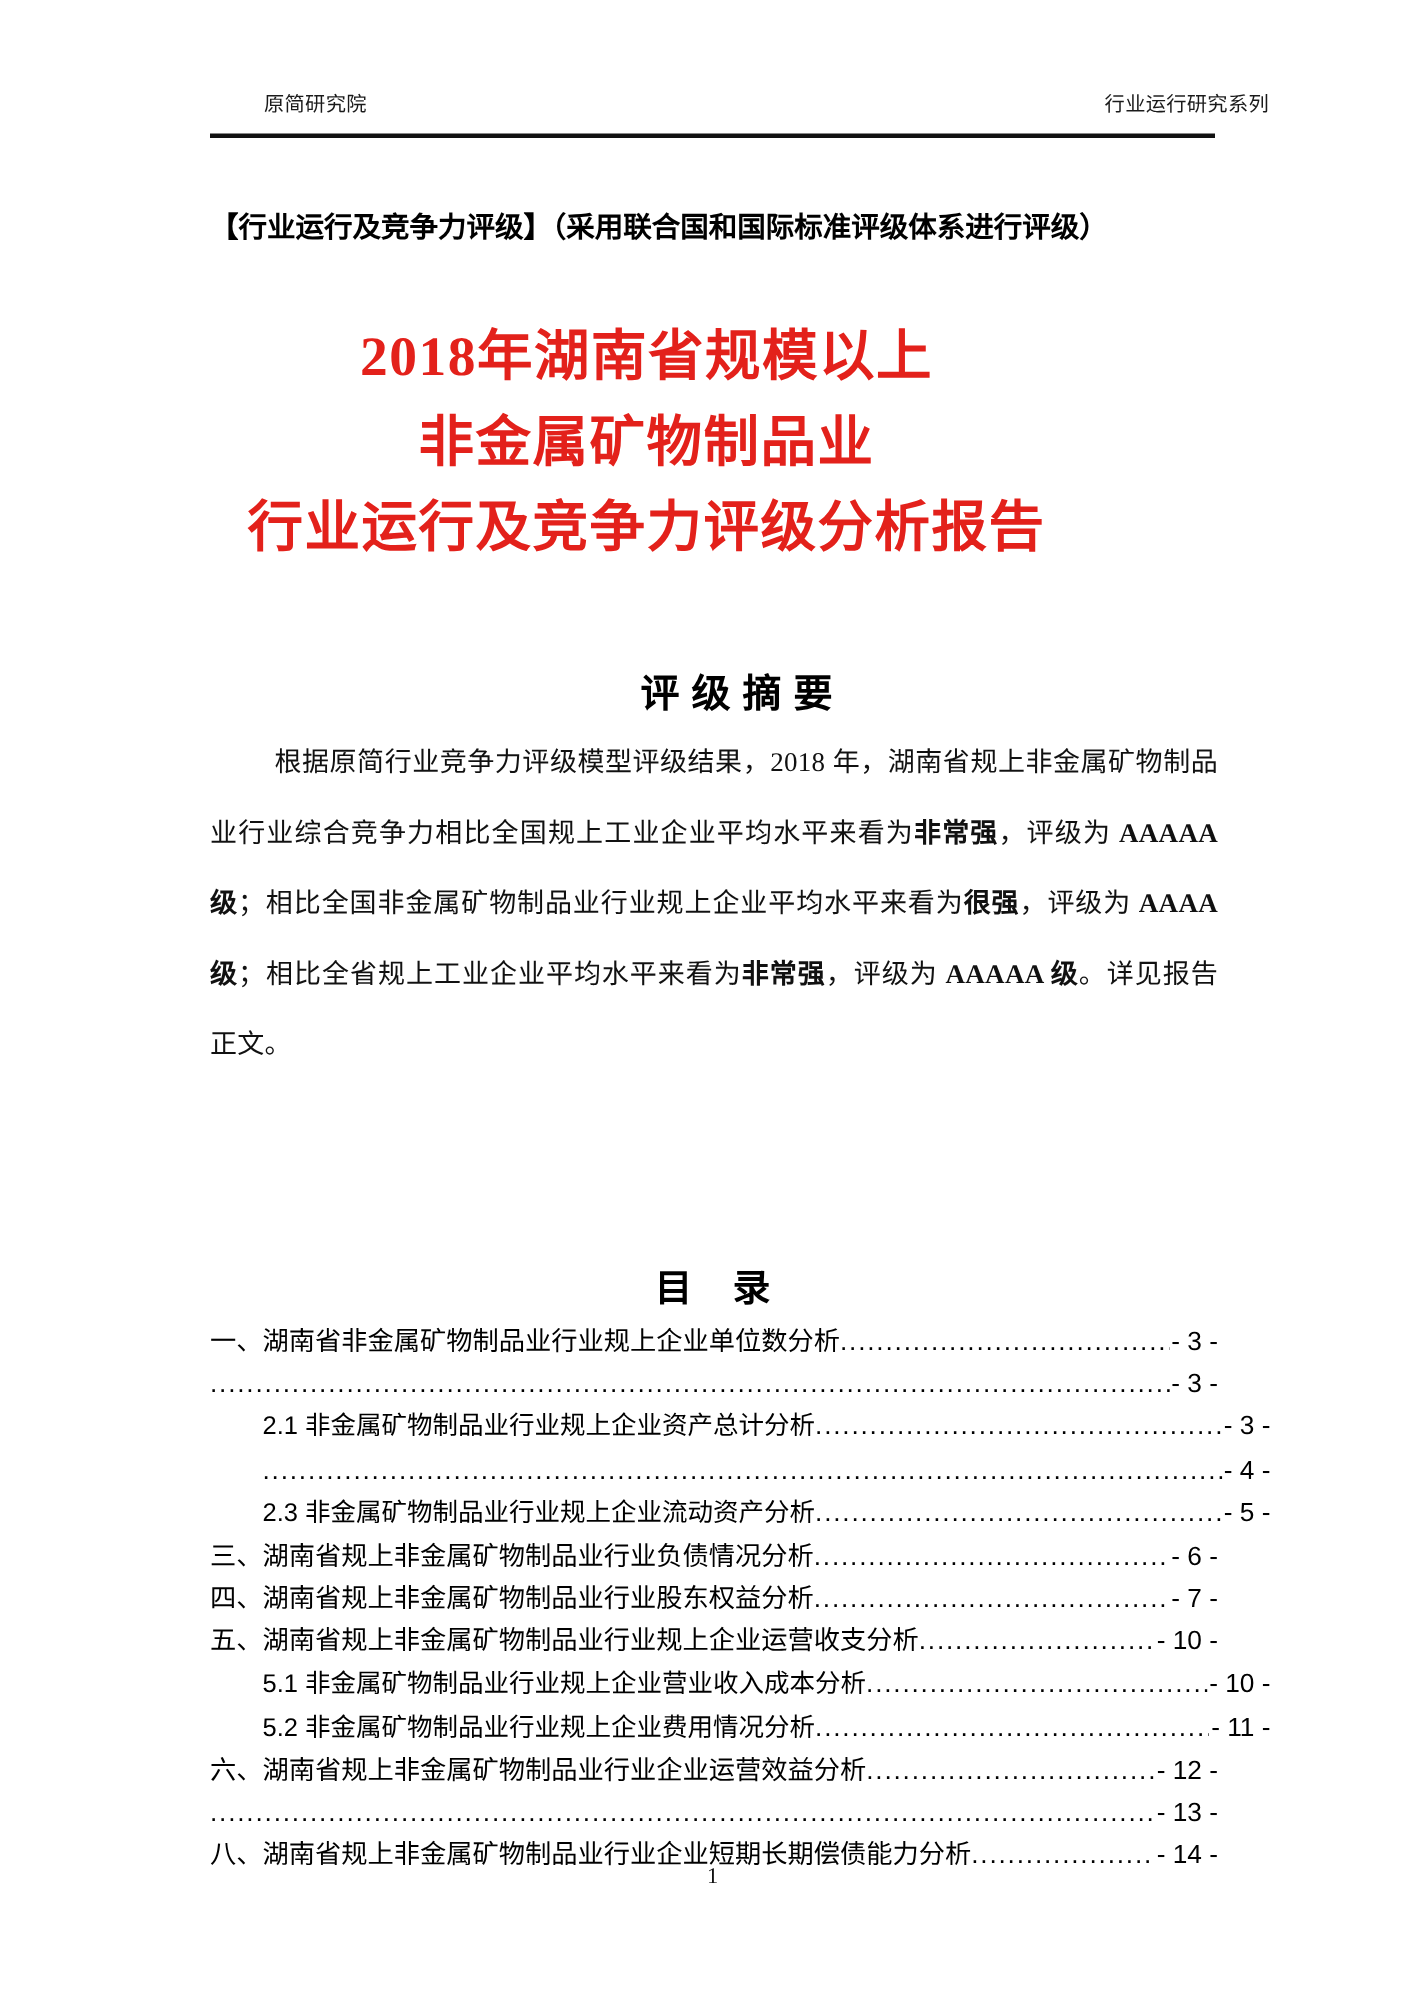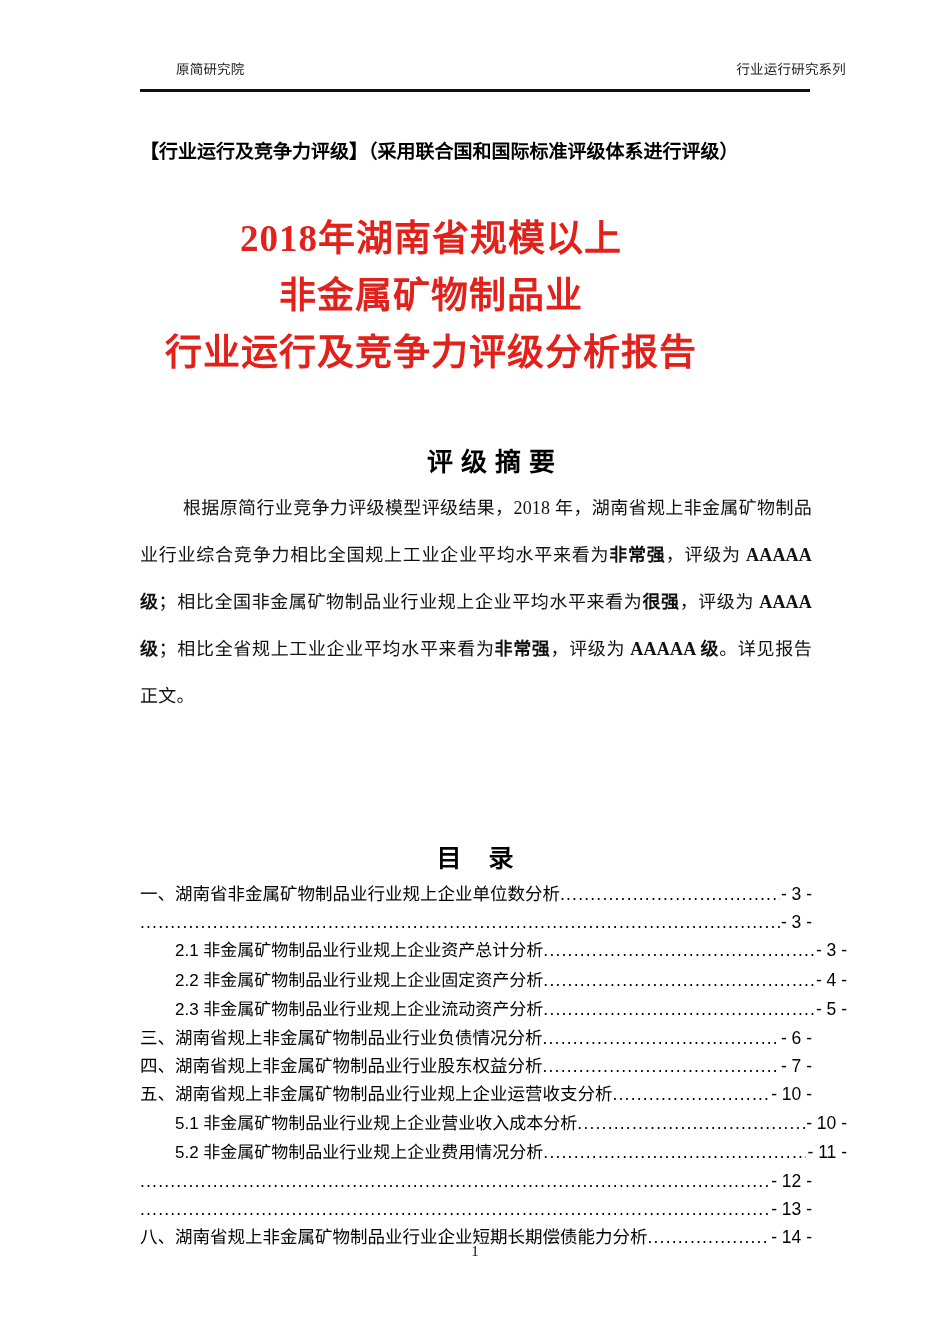--- a/index.html
+++ b/index.html
@@ -190,21 +190,20 @@
       <div class="toc-row">
         <span class="toc-dots">............................................................................................................................................</span>
         <span class="toc-page">- 3 -</span>
       </div>
       <div class="toc-row lvl2">
         <span class="toc-label">2.1 非金属矿物制品业行业规上企业资产总计分析</span>
         <span class="toc-dots">............................................................................................................................................</span>
         <span class="toc-page">- 3 -</span>
       </div>
       <div class="toc-row lvl2">
-        <span class="toc-label">2.2 非金属矿物制品业行业规上企业固定资产分析</span>
         <span class="toc-dots">............................................................................................................................................</span>
         <span class="toc-page">- 4 -</span>
       </div>
       <div class="toc-row lvl2">
         <span class="toc-label">2.3 非金属矿物制品业行业规上企业流动资产分析</span>
         <span class="toc-dots">............................................................................................................................................</span>
         <span class="toc-page">- 5 -</span>
       </div>
       <div class="toc-row">
         <span class="toc-label">三、湖南省规上非金属矿物制品业行业负债情况分析</span>
@@ -225,20 +224,21 @@
         <span class="toc-label">5.1 非金属矿物制品业行业规上企业营业收入成本分析</span>
         <span class="toc-dots">............................................................................................................................................</span>
         <span class="toc-page">- 10 -</span>
       </div>
       <div class="toc-row lvl2">
         <span class="toc-label">5.2 非金属矿物制品业行业规上企业费用情况分析</span>
         <span class="toc-dots">............................................................................................................................................</span>
         <span class="toc-page">- 11 -</span>
       </div>
       <div class="toc-row">
+        <span class="toc-label">六、湖南省规上非金属矿物制品业行业企业运营效益分析</span>
         <span class="toc-dots">............................................................................................................................................</span>
         <span class="toc-page">- 12 -</span>
       </div>
       <div class="toc-row">
         <span class="toc-dots">............................................................................................................................................</span>
         <span class="toc-page">- 13 -</span>
       </div>
       <div class="toc-row">
         <span class="toc-label">八、湖南省规上非金属矿物制品业行业企业短期长期偿债能力分析</span>
         <span class="toc-dots">............................................................................................................................................</span>

